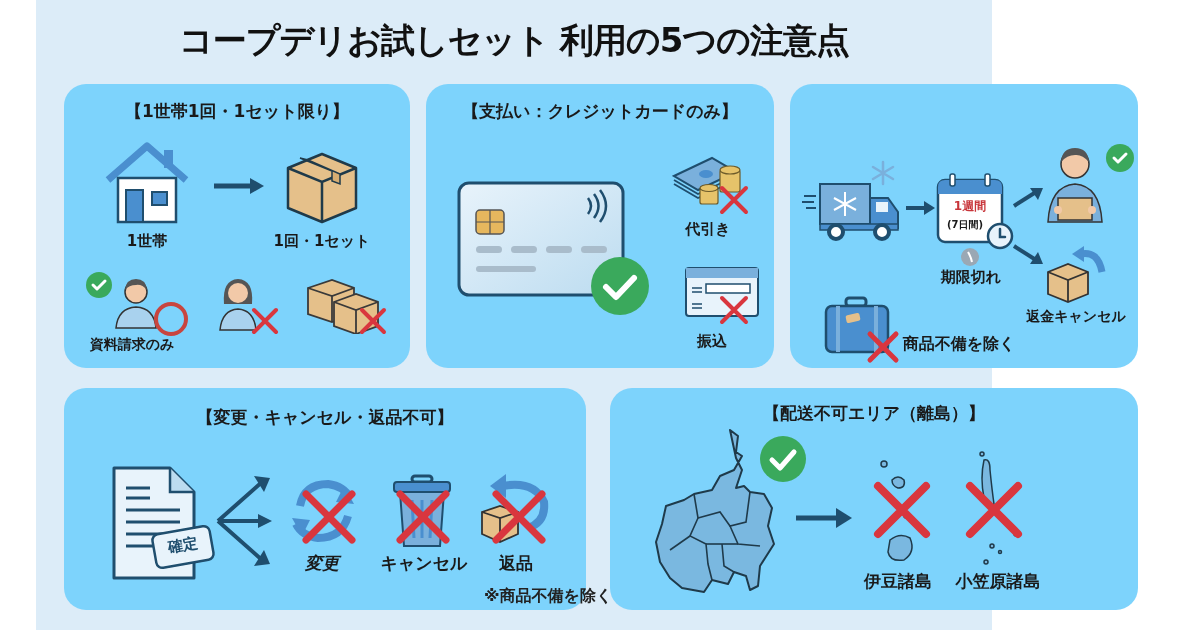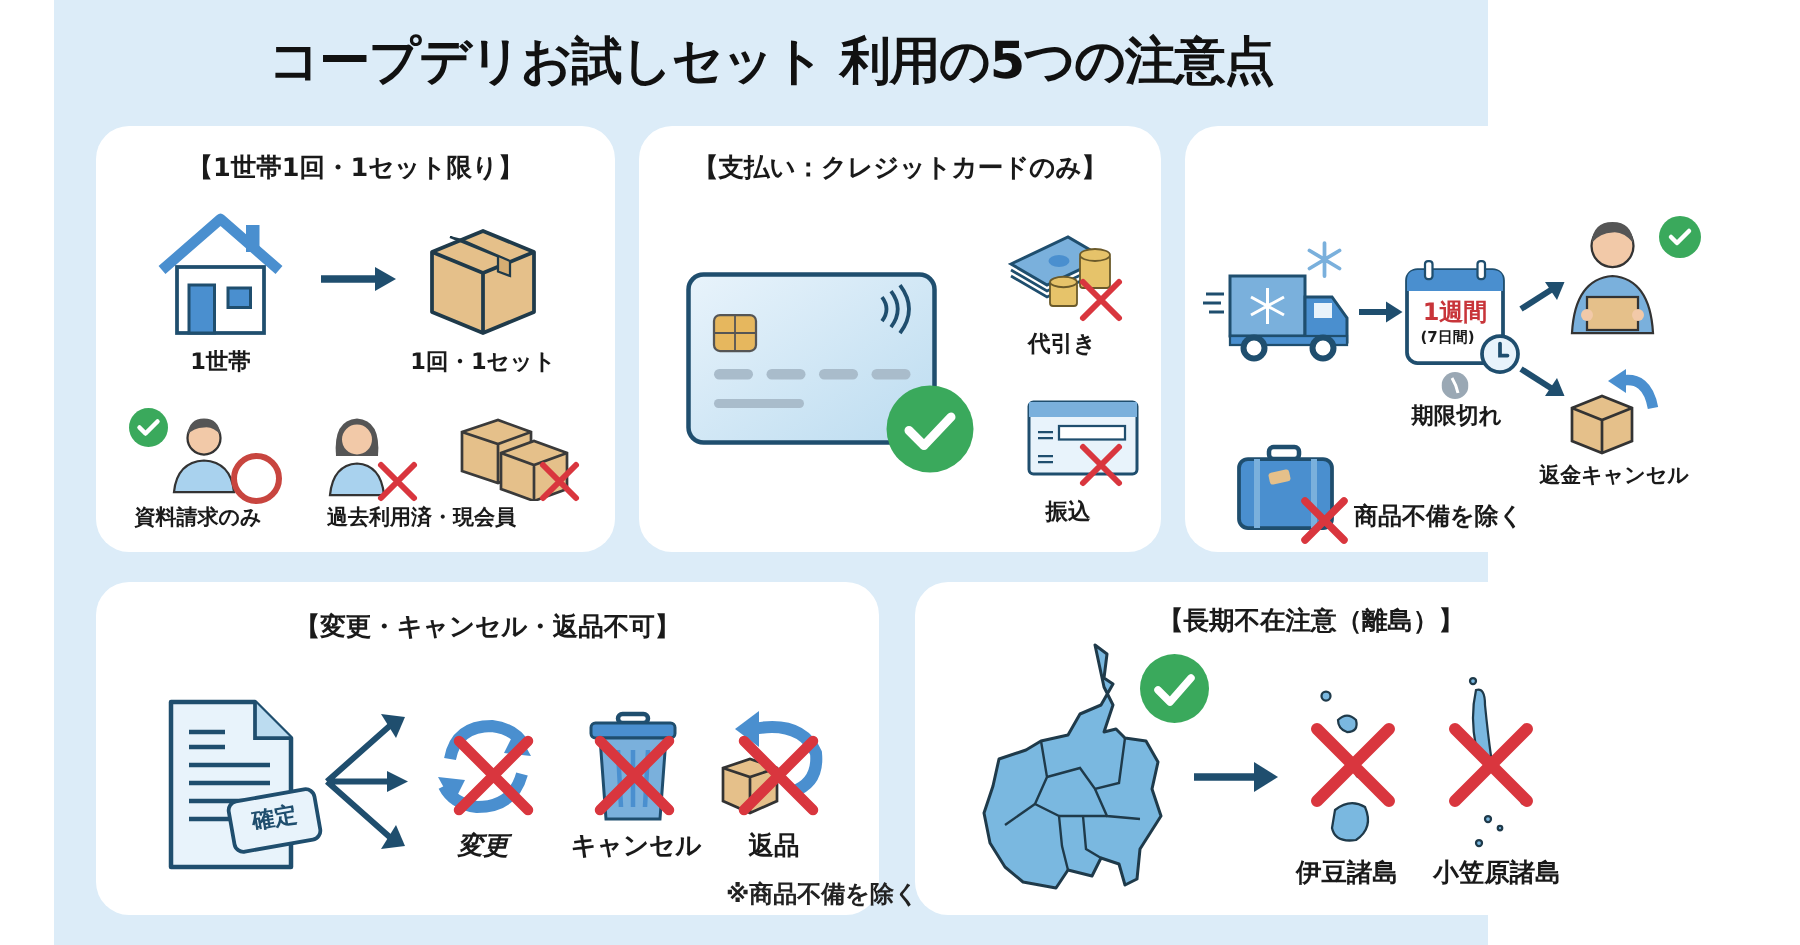--- a/index.html
+++ b/index.html
@@ -1,20 +1,20 @@
 <!DOCTYPE html>
 <html><head>
 <meta charset="utf-8">
 <style>
   * { box-sizing: border-box; margin: 0; padding: 0; }
   html, body { width: 1200px; height: 630px; background: #ffffff; overflow: hidden; }
   body { font-family: "DejaVu Sans", "Liberation Sans", sans-serif; color: #1a1a1a; }
   .canvas { position: absolute; left: 36px; top: 0; width: 956px; height: 630px; background: #dcecf8; }
   .title { position: absolute; left: 0; right: 0; top: 18px; text-align: center; font-size: 34px; font-weight: bold; letter-spacing: -1px; color: #111; }
-  .card { position: absolute; background: #ffffff; border-radius: 22px; }
+  .card { position: absolute; background: #7dd3fc; border-radius: 22px; }
   .card-title { position: absolute; left: 0; right: 0; text-align: center; font-size: 17px; font-weight: bold; color: #1a1a1a; white-space: nowrap; }
   .lbl { position: absolute; font-size: 15px; font-weight: bold; color: #1a1a1a; white-space: nowrap; text-align: center; }
   .ic { position: absolute; }
   .ic svg { display: block; width: 100%; height: 100%; }
   .note { position: absolute; font-size: 16px; font-weight: bold; color: #222; white-space: nowrap; }
 </style>
 </head>
 <body>
 
 <div class="canvas">
@@ -85,21 +85,20 @@
           <path d="M30 28 L52 20 L74 28 L74 52 L52 60 L30 52 Z" fill="#e5c08a" stroke="#3a3a3a" stroke-width="1.8"></path>
           <path d="M30 28 L52 36 L74 28 M52 36 L52 60" fill="none" stroke="#3a3a3a" stroke-width="1.8"></path>
         </svg>
     </div>
     <div class="ic" style="left:294px;top:222px;width:30px;height:30px;">
       <svg viewBox="0 0 30 30">
           <path d="M4 4 L26 26 M26 4 L4 26" stroke="#d9363e" stroke-width="4" stroke-linecap="round"></path>
         </svg>
     </div>
     <div class="lbl" style="left:10px;top:252px;width:116px;font-size:14px;">資料請求のみ</div>
-    <div class="lbl" style="left:132px;top:252px;width:170px;font-size:14px;">過去利用済・現会員</div>
   </div>
 
   <div class="card" style="left:390px;top:84px;width:348px;height:284px;">
     <div class="card-title" style="top:16px;">【支払い：クレジットカードのみ】</div>
     <div class="ic" style="left:30px;top:96px;width:170px;height:118px;">
       <svg viewBox="0 0 170 118">
           <defs>
             <linearGradient id="cg" x1="0" y1="0" x2="1" y2="1">
               <stop offset="0" stop-color="#e8f3fb"></stop>
               <stop offset="1" stop-color="#bcdcf0"></stop>
@@ -188,21 +187,21 @@
         </svg>
     </div>
     <div class="ic" style="left:146px;top:88px;width:68px;height:72px;">
       <svg viewBox="0 0 68 72">
           <rect x="2" y="8" width="64" height="62" rx="7" fill="#fff" stroke="#1f4e6e" stroke-width="2.5"></rect>
           <path d="M2 15 Q2 8 9 8 L59 8 Q66 8 66 15 L66 22 L2 22 Z" fill="#4a8fcf"></path>
           <rect x="14" y="2" width="5" height="12" rx="2" fill="#fff" stroke="#1f4e6e" stroke-width="1.5"></rect>
           <rect x="49" y="2" width="5" height="12" rx="2" fill="#fff" stroke="#1f4e6e" stroke-width="1.5"></rect>
         </svg>
     </div>
-    <div class="lbl" style="left:146px;top:114px;width:68px;color:#c8353a;font-size:16px;">1週間</div>
+    <div class="lbl" style="left:146px;top:114px;width:68px;color:#c8353a;font-size:12px;">1週間</div>
     <div class="lbl" style="left:146px;top:134px;width:58px;font-size:10px;">(7日間)</div>
     <div class="ic" style="left:196px;top:138px;width:28px;height:28px;">
       <svg viewBox="0 0 28 28">
           <circle cx="14" cy="14" r="12" fill="#e8f3fb" stroke="#1f4e6e" stroke-width="2.5"></circle>
           <path d="M14 7 L14 15 L19 15" fill="none" stroke="#1f4e6e" stroke-width="2.5" stroke-linecap="round"></path>
         </svg>
     </div>
     <div class="ic" style="left:171px;top:164px;width:18px;height:18px;">
       <svg viewBox="0 0 18 18">
           <circle cx="9" cy="9" r="9" fill="#9aa8b4"></circle>
@@ -329,21 +328,21 @@
     <div class="ic" style="left:426px;top:100px;width:58px;height:58px;">
       <svg viewBox="0 0 58 58">
           <path d="M6 6 L52 52 M52 6 L6 52" stroke="#d9363e" stroke-width="7" stroke-linecap="round"></path>
         </svg>
     </div>
     <div class="lbl" style="left:422px;top:164px;width:60px;font-size:17px;">返品</div>
     <div class="note" style="left:420px;top:198px;">※商品不備を除く</div>
   </div>
 
   <div class="card" style="left:574px;top:388px;width:528px;height:222px;">
-    <div class="card-title" style="top:14px;">【長期不在注意（離島）】</div>
+    <div class="card-title" style="top:14px;">【配送不可エリア（離島）】</div>
     <div class="ic" style="left:40px;top:38px;width:130px;height:172px;">
       <svg viewBox="0 0 130 172">
           <path d="M80 4 L88 10 L86 26 L92 30 L84 44 L70 50 L62 64 L44 68 L34 74 L16 80 L12 98 L6 116 L10 136 L20 152 L32 162 L54 166 L62 154 L78 158 L84 146 L96 150 L100 164 L108 160 L110 140 L124 118 L118 100 L122 82 L114 68 L100 66 L94 60 L86 62 L92 44 L86 32 Z" fill="#7ab8e0" stroke="#1f3a4a" stroke-width="2" stroke-linejoin="round"></path>
           <g fill="none" stroke="#1f3a4a" stroke-width="1.6">
             <path d="M44 68 L48 92 L40 110 L56 118 L58 138 L62 154"></path>
             <path d="M48 92 L70 86 L80 100 L96 96 L100 66"></path>
             <path d="M80 100 L88 118 L110 120"></path>
             <path d="M40 110 L20 124"></path>
             <path d="M56 118 L72 118 L88 118"></path>
             <path d="M72 118 L74 140 L84 146"></path>

